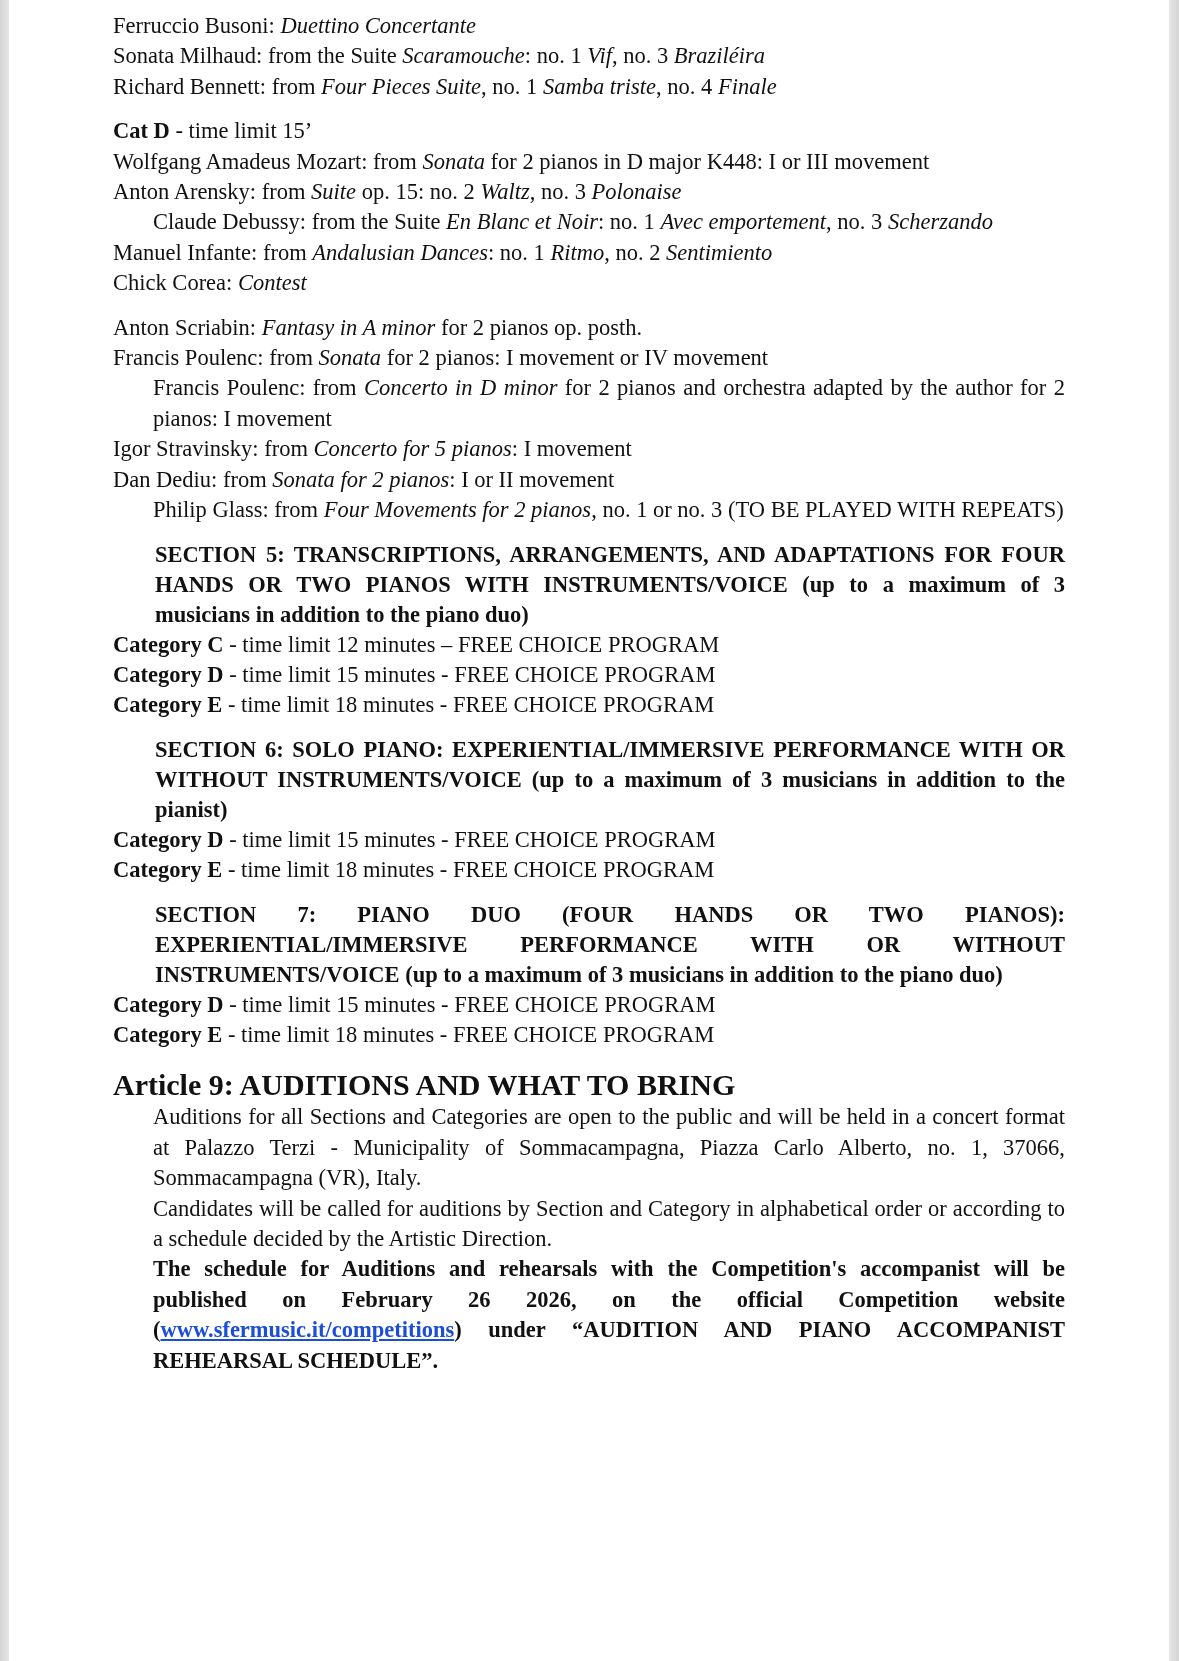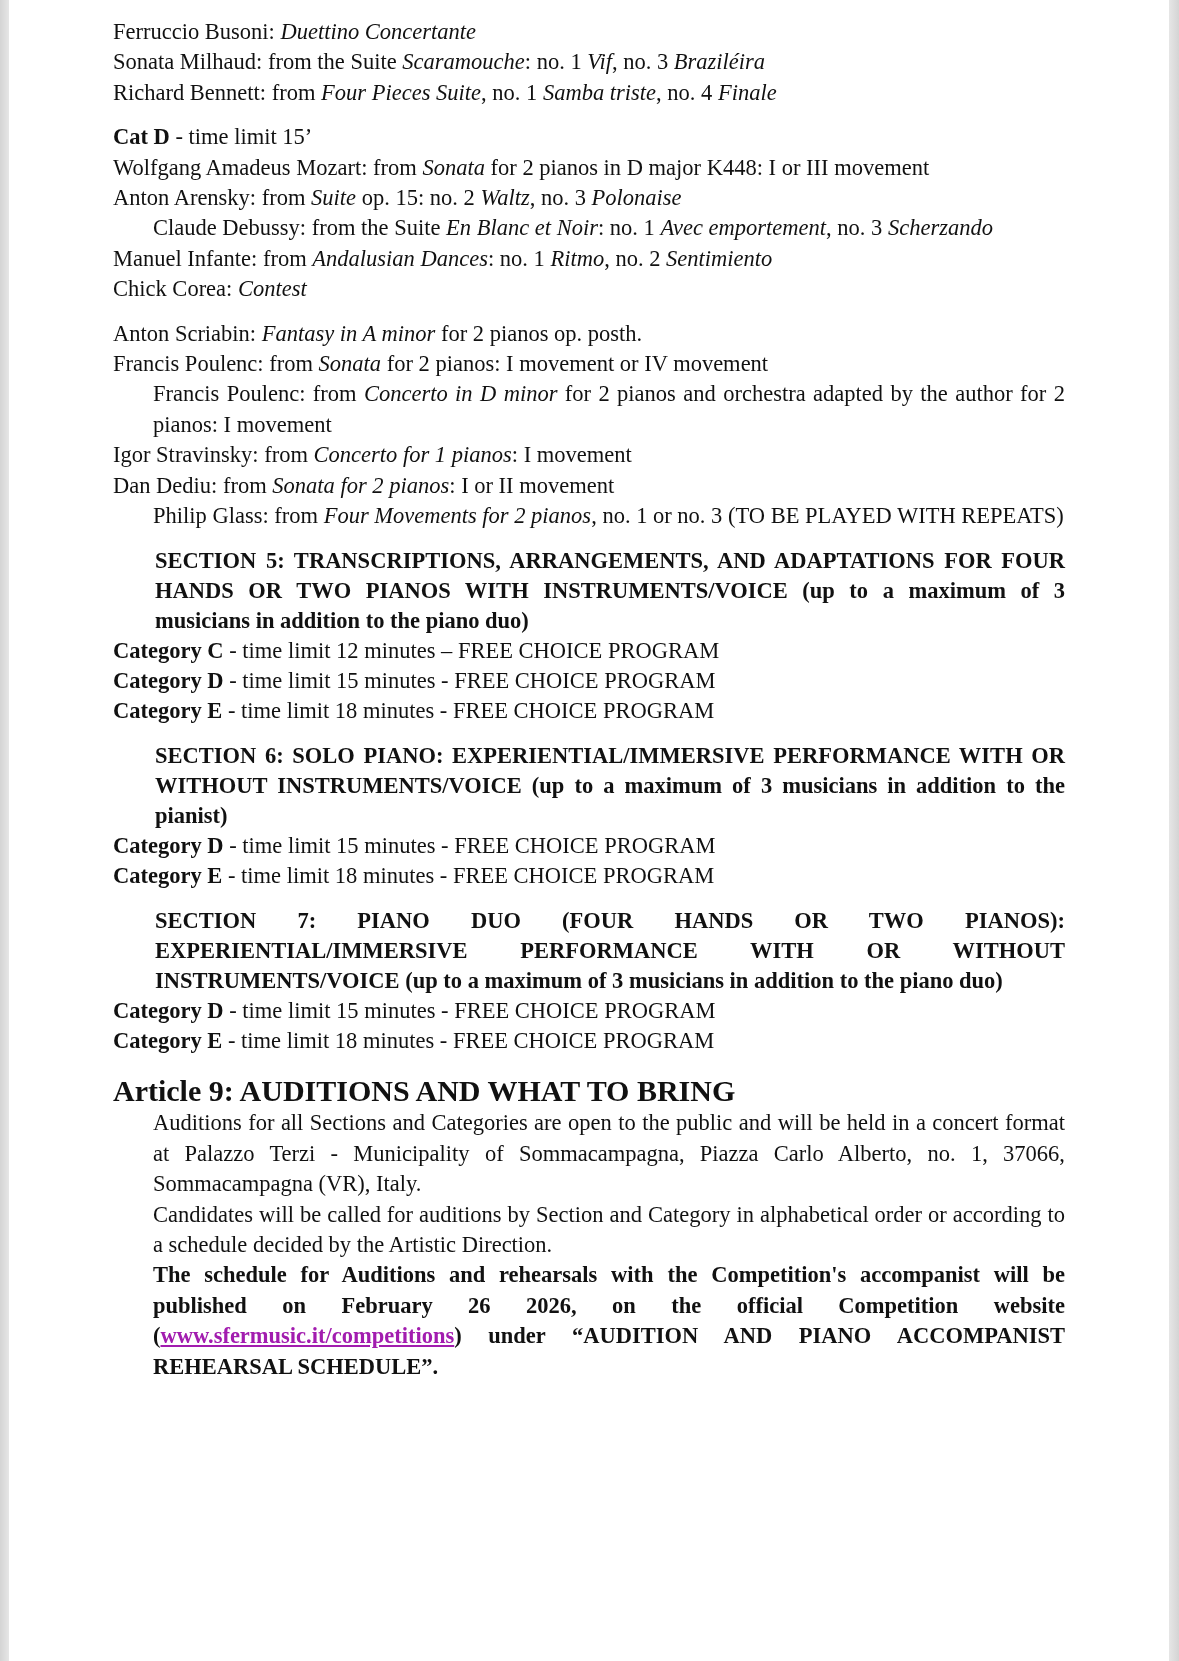--- a/index.html
+++ b/index.html
@@ -12,36 +12,36 @@
   }
   .edge-left {
     position: absolute; left: 0; top: 0; width: 9px; height: 1661px;
     background: linear-gradient(to right, #d4d4d4, #e6e6e6);
   }
   .edge-right {
     position: absolute; right: 0; top: 0; width: 10px; height: 1661px;
     background: linear-gradient(to left, #d4d4d4, #e6e6e6);
   }
   .page {
-    position: absolute; left: 113px; top: 17px; width: 952px;
+    position: absolute; left: 113px; top: 11px; width: 952px;
     font-size: 22.5px; line-height: 30.4px;
   }
   .line { white-space: nowrap; }
   .justify { text-align: justify; text-align-last: left; margin-left: 40px; }
   .gap { height: 14px; }
   b, .bold { font-weight: bold; }
   i { font-style: italic; }
   .section-head {
     margin-left: 42px; font-weight: bold; text-align: justify;
     text-align-last: left; line-height: 30px;
   }
   .article-head {
     font-weight: bold; font-size: 30px; line-height: 34px; margin-top: 4px;
   }
-  a.link { color: #a21caf; text-decoration: underline; }
+  a.link { color: #1d4ed8; text-decoration: underline; }
 </style>
 </head>
 <body>
 
 <div class="edge-left"></div>
 <div class="edge-right"></div>
 
 <div class="page">
 
   <div id="cat-c-list">
@@ -63,21 +63,21 @@
       </div>
   </div>
 
   <div class="gap"></div>
 
   <div>
     <div id="cat-e-list">
         <div class="line"><span>Anton Scriabin: </span><i>Fantasy in A minor</i><span> for 2 pianos op. posth.</span></div>
         <div class="line"><span>Francis Poulenc: from </span><i>Sonata</i><span> for 2 pianos: I movement or IV movement</span></div>
         <div class="justify"><span>Francis Poulenc: from </span><i>Concerto in D minor</i><span> for 2 pianos and orchestra adapted by the author for 2 pianos: I movement</span></div>
-        <div class="line"><span>Igor Stravinsky: from </span><i>Concerto for 1 pianos</i><span>: I movement</span></div>
+        <div class="line"><span>Igor Stravinsky: from </span><i>Concerto for 5 pianos</i><span>: I movement</span></div>
         <div class="line"><span>Dan Dediu: from </span><i>Sonata for 2 pianos</i><span>: I or II movement</span></div>
         <div class="justify"><span>Philip Glass: from </span><i>Four Movements for 2 pianos</i><span>, no. 1 or no. 3 (TO BE PLAYED WITH REPEATS)</span></div>
       </div>
   </div>
 
   <div class="gap"></div>
 
   <div>
     <div class="section-head">SECTION 5: TRANSCRIPTIONS, ARRANGEMENTS, AND ADAPTATIONS FOR FOUR HANDS OR TWO PIANOS WITH INSTRUMENTS/VOICE (up to a maximum of 3 musicians in addition to the piano duo)</div>
     <div id="s5-cats">

